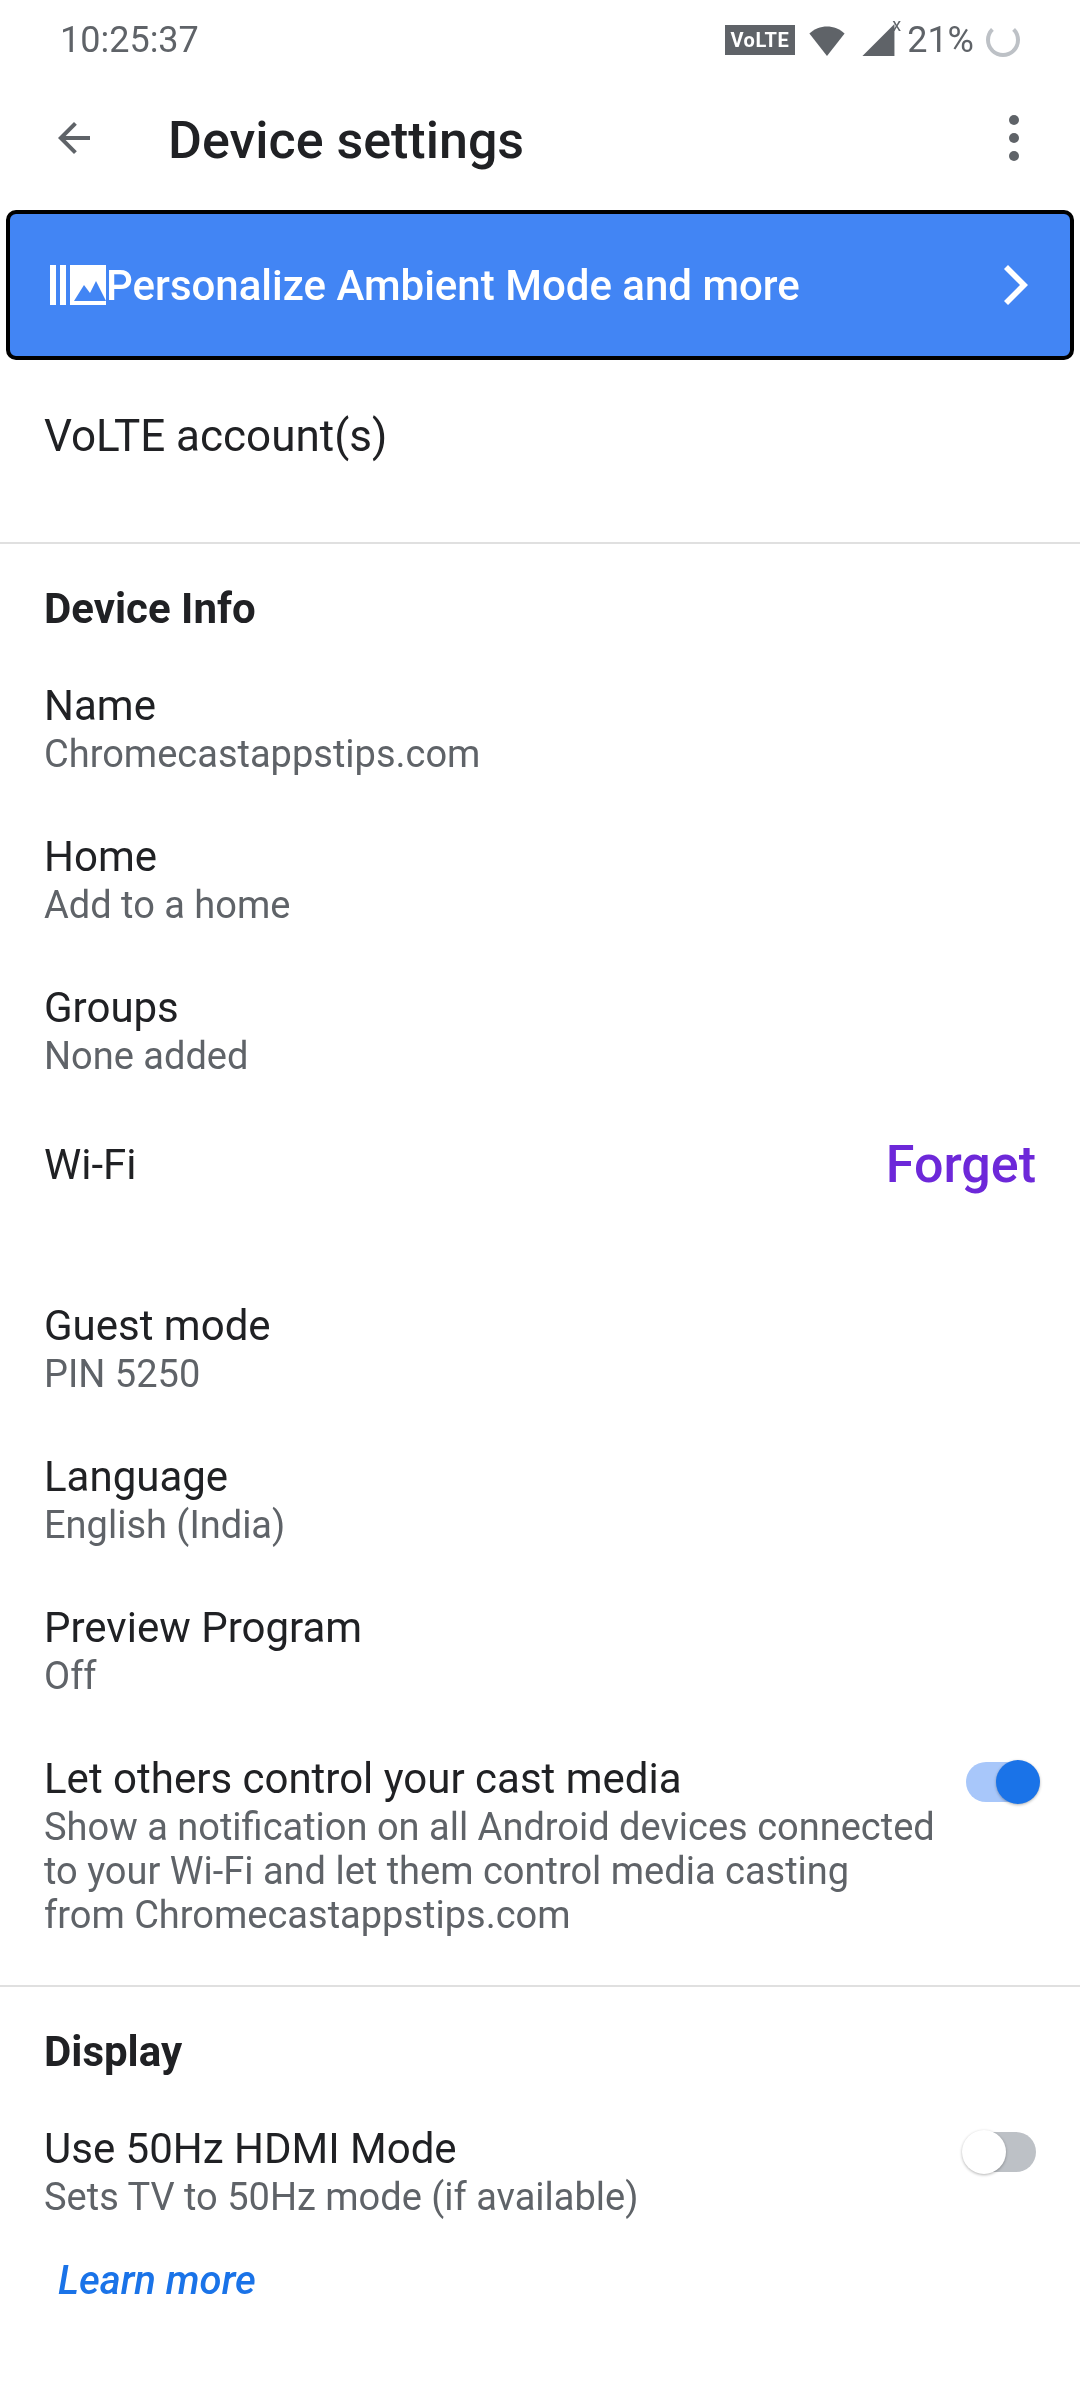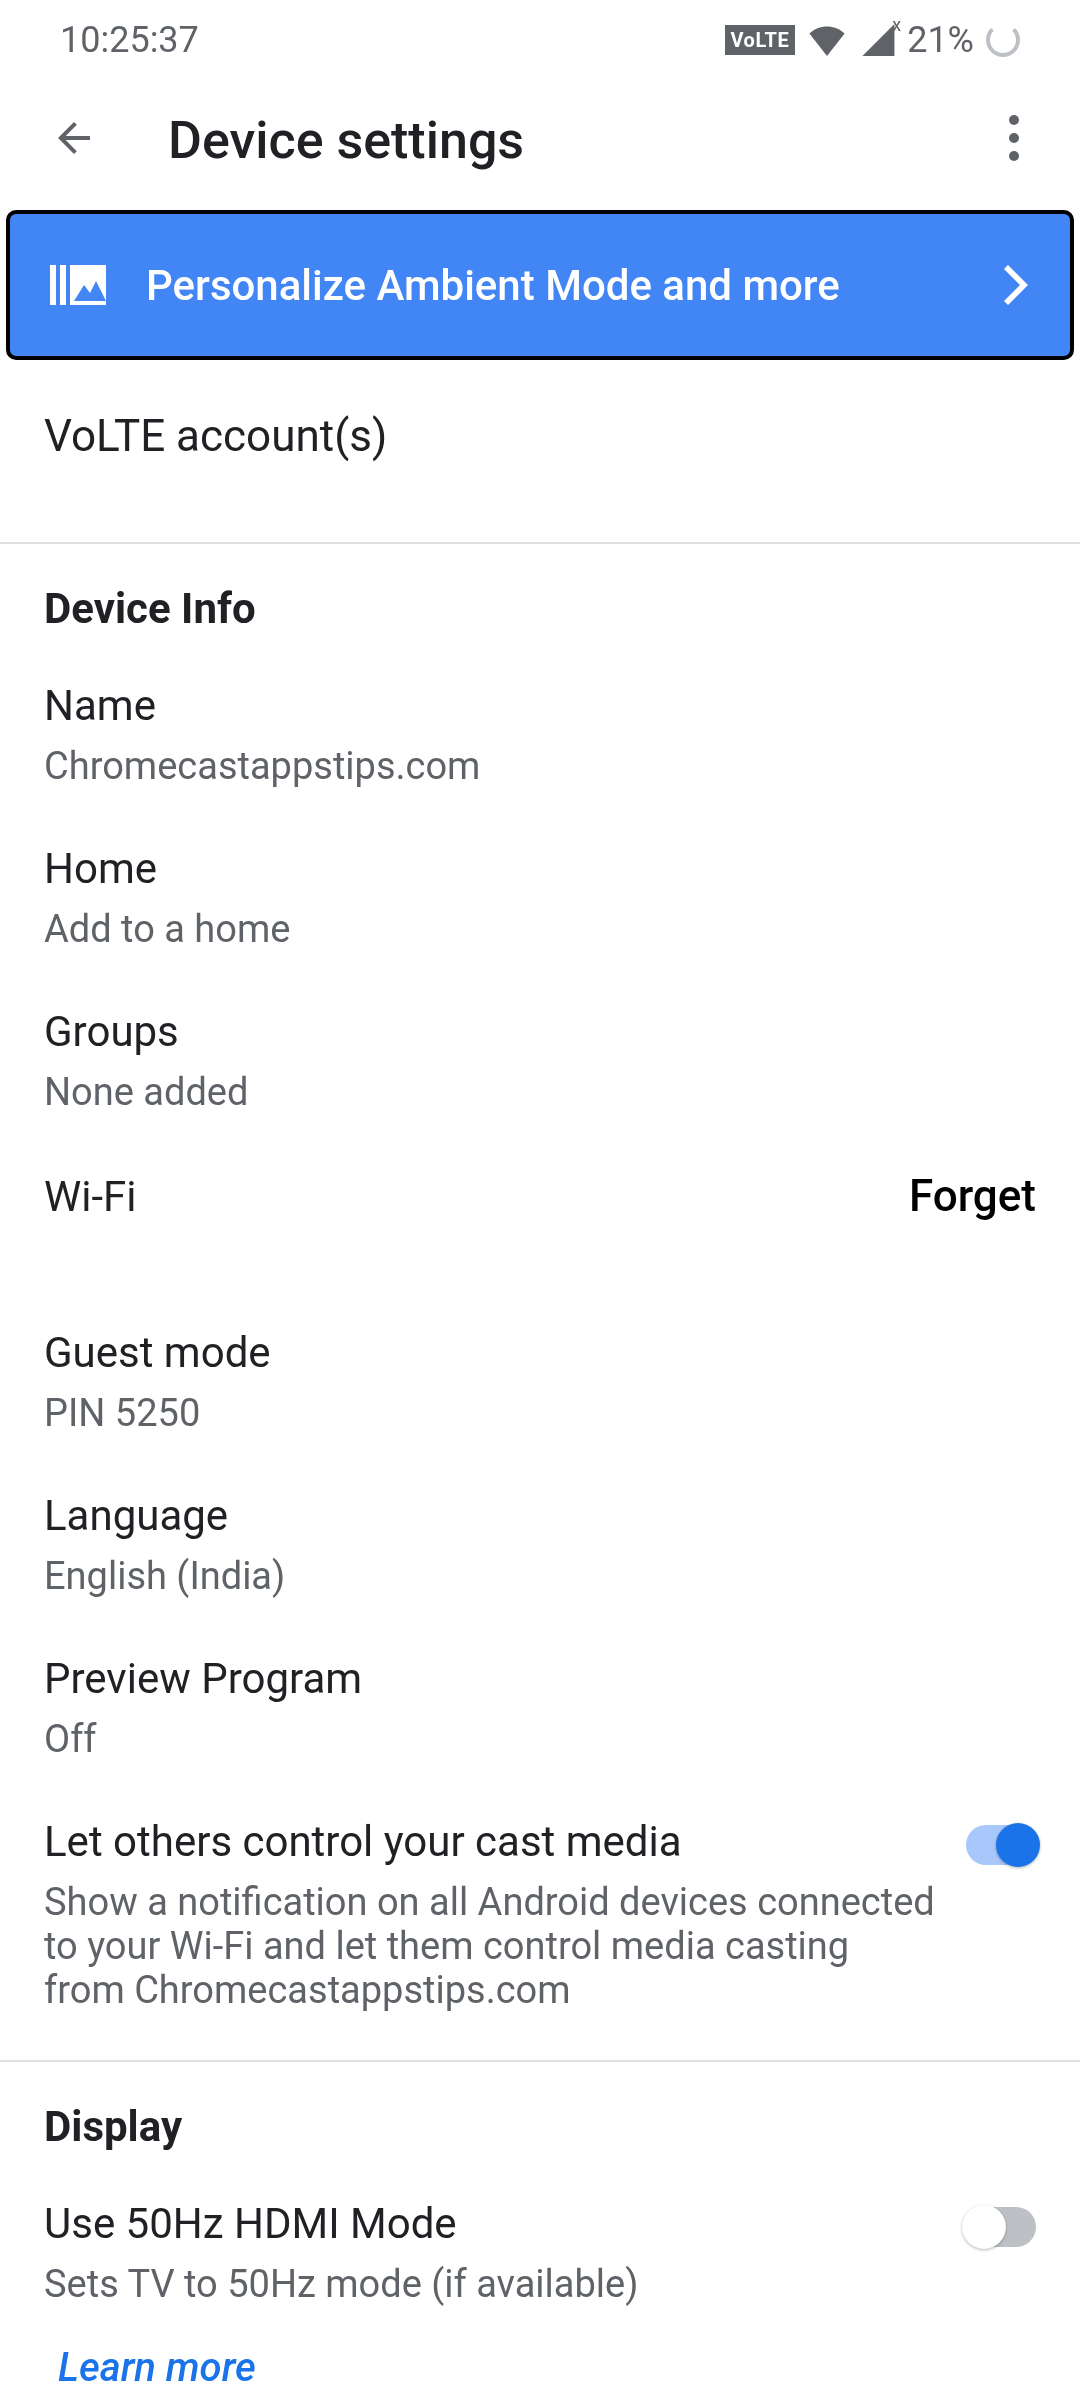--- a/index.html
+++ b/index.html
@@ -69,21 +69,20 @@
     .ambient-banner {
       margin: 10px 6px 30px 6px;
       background: #4285f4;
       border-radius: 10px;
       border: 4px solid #000;
       color: #fff;
       height: 150px;
       display: flex;
       align-items: center;
       padding: 0 40px;
-      gap: 40px;
       font-size: 42px;
       font-weight: 500;
     }
     .ambient-banner .spacer { flex: 1; }
     .section-item {
       padding: 28px 44px;
     }
     .section-header {
       padding: 40px 44px 20px;
       font-size: 42px;
@@ -91,36 +90,36 @@
       color: #202124;
     }
     .item-title {
       font-size: 42px;
       color: #202124;
       font-weight: 400;
     }
     .item-sub {
       font-size: 38px;
       color: #5f6368;
-      margin-top: 14px;
+      margin-top: 2px;
     }
     .divider {
       height: 2px;
       background: #e0e0e0;
       margin-top: 40px;
     }
     .row-with-action {
       display: flex;
       align-items: center;
       padding: 28px 44px;
     }
     .row-with-action .left { flex: 1; }
     .action-link {
-      color: #000000;
-      font-size: 44px;
+      color: #6d28d9;
+      font-size: 52px;
       font-weight: 500;
     }
     .row-with-toggle {
       display: flex;
       align-items: flex-start;
       padding: 28px 44px;
     }
     .row-with-toggle .left { flex: 1; padding-right: 30px; }
     .toggle {
       position: relative;

